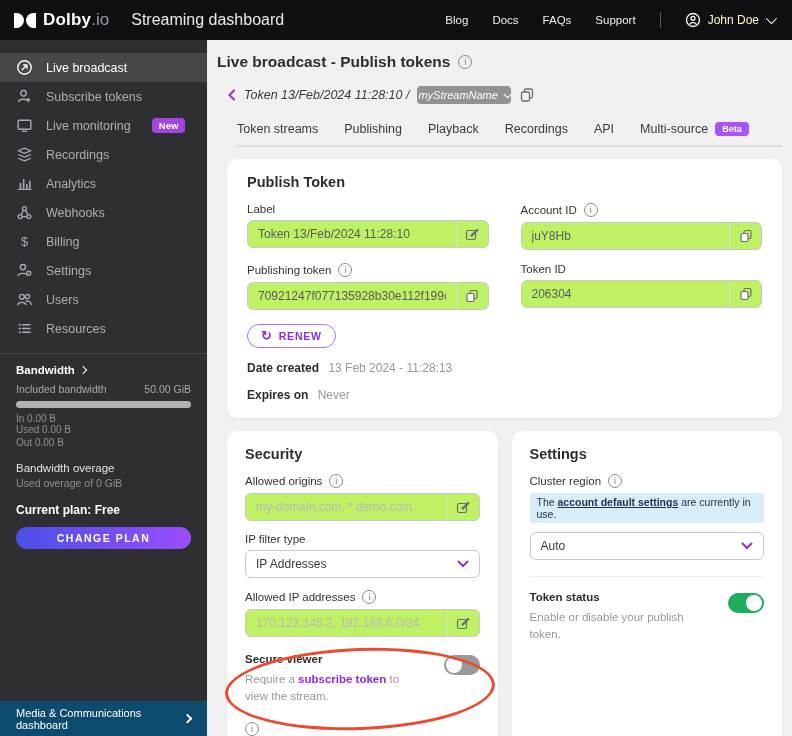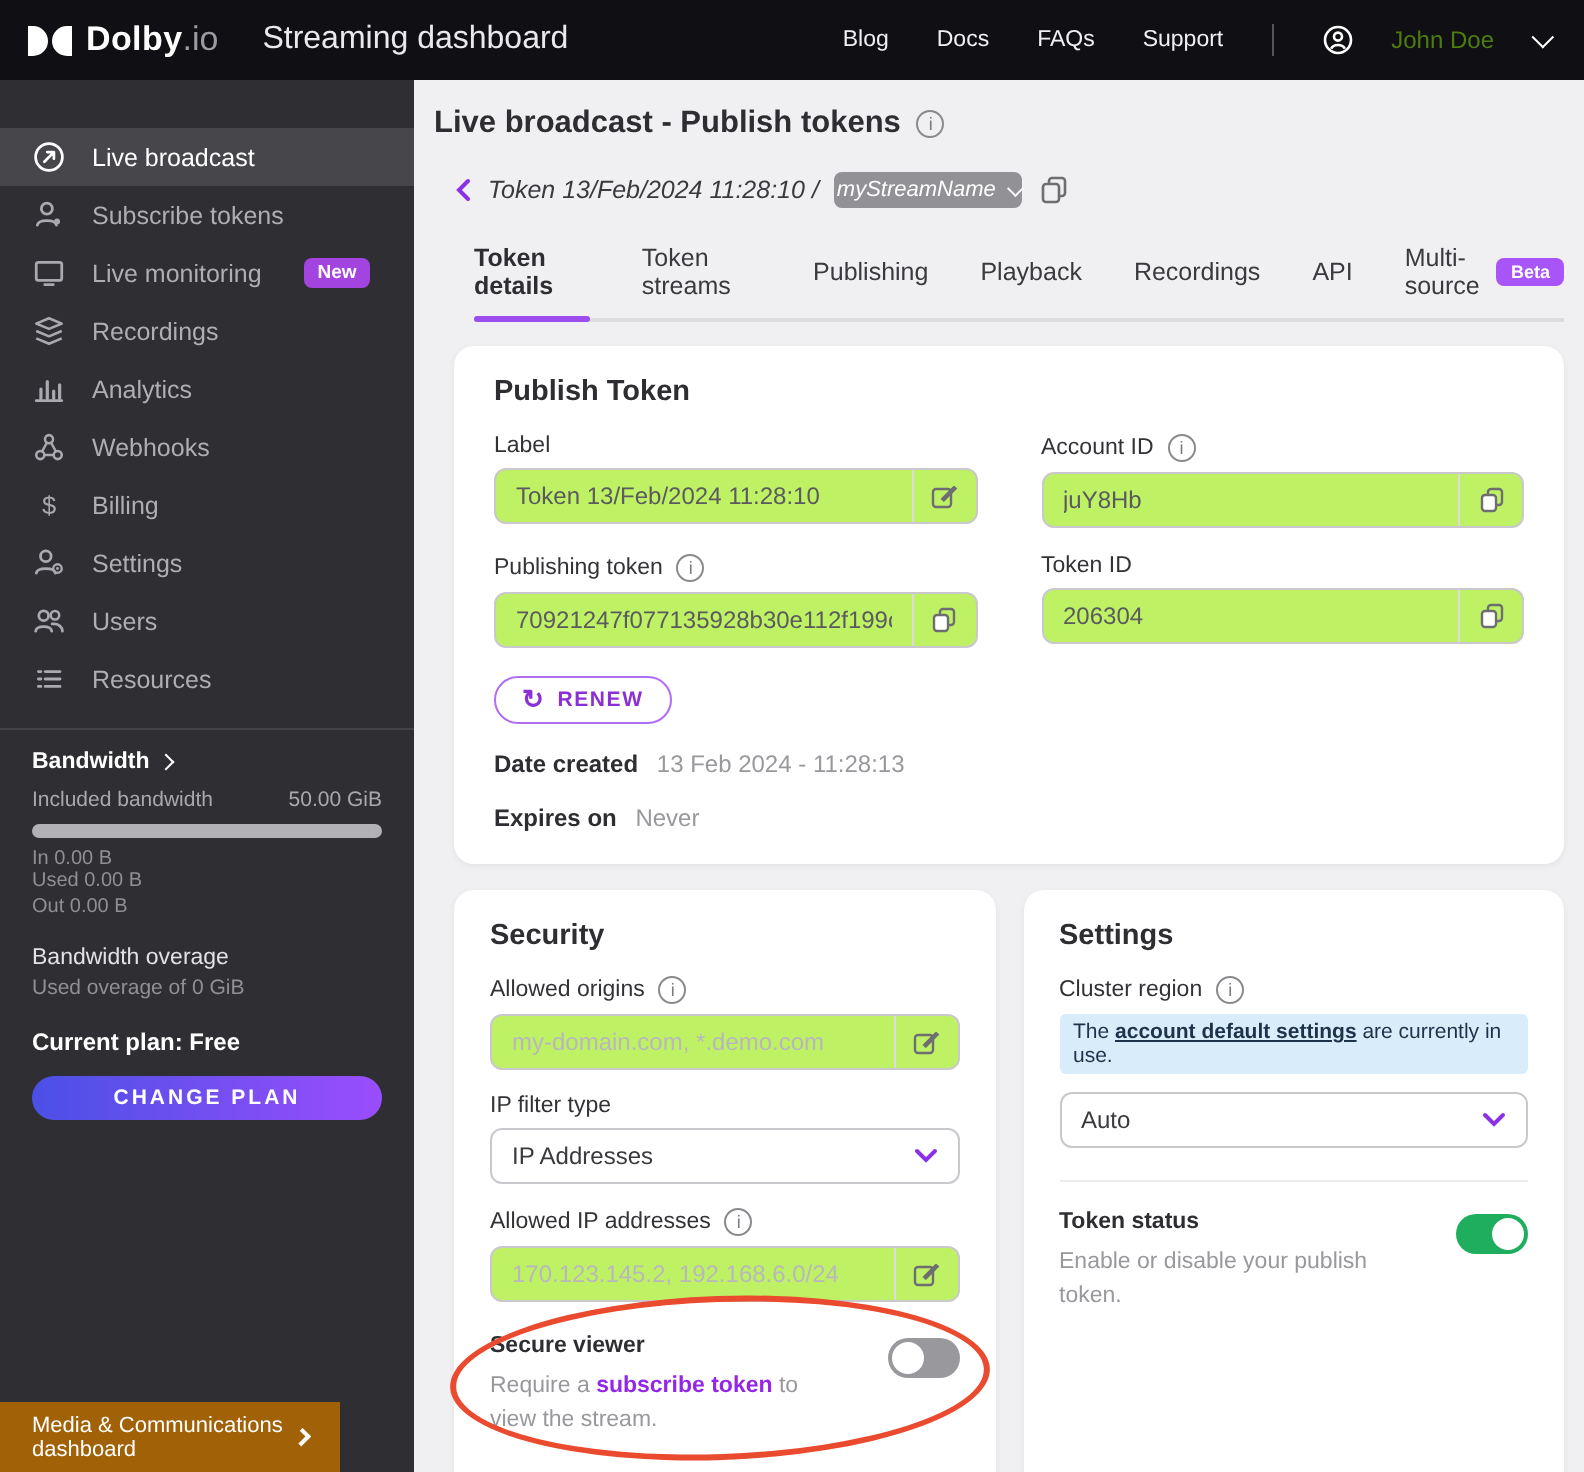--- a/index.html
+++ b/index.html
@@ -14,29 +14,29 @@
   .logo { display:flex; align-items:center; gap:7px; }
   .logo-mark { display:flex; gap:2px; }
   .logo-d1 { width:10px; height:15px; background:#fff; border-radius:0 8px 8px 0; }
   .logo-d2 { width:10px; height:15px; background:#fff; border-radius:8px 0 0 8px; }
   .brand-bold { color:#fff; font-size:17px; font-weight:700; letter-spacing:.2px; }
   .brand-light { color:#9b9ba2; font-size:17px; font-weight:400; }
   .hdr-product { color:#e9e9ec; font-size:16px; margin-left:8px; }
   .hdr-right { display:flex; align-items:center; gap:24px; }
   .hdr-link { color:#f0f0f2; font-size:11.5px; cursor:pointer; }
   .hdr-divider { width:1px; height:16px; background:#55555c; }
-  .hdr-user { display:flex; align-items:center; gap:19px; color:#4d7c0f; font-size:12px; cursor:pointer; }
+  .hdr-user { display:flex; align-items:center; gap:7px; color:#fef9c3; font-size:12px; cursor:pointer; }
   .caret-down { width:8px; height:8px; border-right:1.6px solid #fff; border-bottom:1.6px solid #fff;
     transform:rotate(45deg) translateY(-2px); }
 
   .body-row { flex:1; display:flex; min-height:0; }
 
   
   .sidebar { width:207px; background:#2f2f33; position:relative; flex:0 0 207px; }
-  .nav { padding-top:24px; }
+  .nav { padding-top:13px; }
   .nav-item { height:29px; display:flex; align-items:center; gap:13px; padding-left:16px;
     color:#aeaeb3; font-size:12.5px; cursor:pointer; }
   .nav-item.active { background:#46464b; color:#fff; }
   .nav-icon { width:17px; height:17px; display:flex; align-items:center; justify-content:center; color:#a9a9af; }
   .nav-item.active .nav-icon { color:#fff; }
   .badge-new { background:#a444e0; color:#fff; font-size:9.5px; font-weight:700;
     padding:2px 7px; border-radius:4px; margin-left:8px; }
   .side-divider { height:1px; background:#434348; margin:10px 0 0; }
   .bw { padding:10px 16px 0; }
   .bw-title { color:#fff; font-size:11.5px; font-weight:700; display:flex; align-items:center; gap:5px; cursor:pointer; }
@@ -44,21 +44,21 @@
   .bw-row { display:flex; justify-content:space-between; font-size:10.5px; color:#a8a8ad; margin-top:7px; }
   .bw-bar { height:7px; background:#b2b2b6; border-radius:4px; margin-top:6px; }
   .bw-sub { display:flex; justify-content:space-between; font-size:10px; color:#8f8f94; margin-top:5px;flex-direction:column; }
   .bw-sub2 { font-size:10px; color:#8f8f94; margin-top:2px; }
   .bw-overage-title { color:#e2e2e5; font-size:11.5px; margin-top:14px; }
   .bw-overage-detail { font-size:10.5px; color:#8f8f94; margin-top:3px; }
   .bw-plan { color:#fff; font-weight:700; font-size:12px; margin-top:14px; }
   .btn-change { margin-top:10px; width:100%; height:22px; border-radius:12px; border:none; cursor:pointer;
     background:linear-gradient(90deg,#4b50e6,#9a4dfc); color:#fff; font-size:10.5px; font-weight:700;
     letter-spacing:1.5px; font-family:"Liberation Sans", sans-serif; }
-  .side-footer { position:absolute; bottom:0; left:0; width:170px; height:35px; background:#a16207;
+  .side-footer { position:absolute; bottom:0; left:0; width:207px; height:35px; background:#0c4a6e;
     color:#fff; font-size:11px; display:flex; align-items:center; justify-content:space-between;
     padding:0 16px; cursor:pointer; }
   .sf-chev { width:7px; height:7px; border-right:2px solid #fff; border-top:2px solid #fff; transform:rotate(45deg); }
 
   
   .main { flex:1; position:relative; overflow:hidden; background:#f0eff1; }
   .page-title-row { display:flex; align-items:center; gap:8px; margin:13px 0 0 10px; }
   .page-title { font-size:15.5px; font-weight:700; color:#2e2e32; }
   .info-icon { width:14px; height:14px; border:1.2px solid #8a8a8e; border-radius:50%; color:#7a7a7e;
     font-size:9px; display:inline-flex; align-items:center; justify-content:center; flex:0 0 auto; cursor:pointer; }
@@ -316,23 +316,20 @@
         </span>
         <span class="copy-btn">
             <svg width="16" height="16" viewBox="0 0 16 16">
               <rect x="5.5" y="2" width="8" height="9" rx="1.5" fill="none" stroke="#6e6e72" stroke-width="1.3"></rect>
               <rect x="2.5" y="5" width="8" height="9" rx="1.5" fill="#f0eff1" stroke="#6e6e72" stroke-width="1.3"></rect>
             </svg>
           </span>
       </div>
 
       <div class="tabs">
-        <span class="tab active">
-            <span>Token details</span>
-          </span>
         <span class="tab">
             <span>Token streams</span>
           </span>
         <span class="tab">
             <span>Publishing</span>
           </span>
         <span class="tab">
             <span>Playback</span>
           </span>
         <span class="tab">

